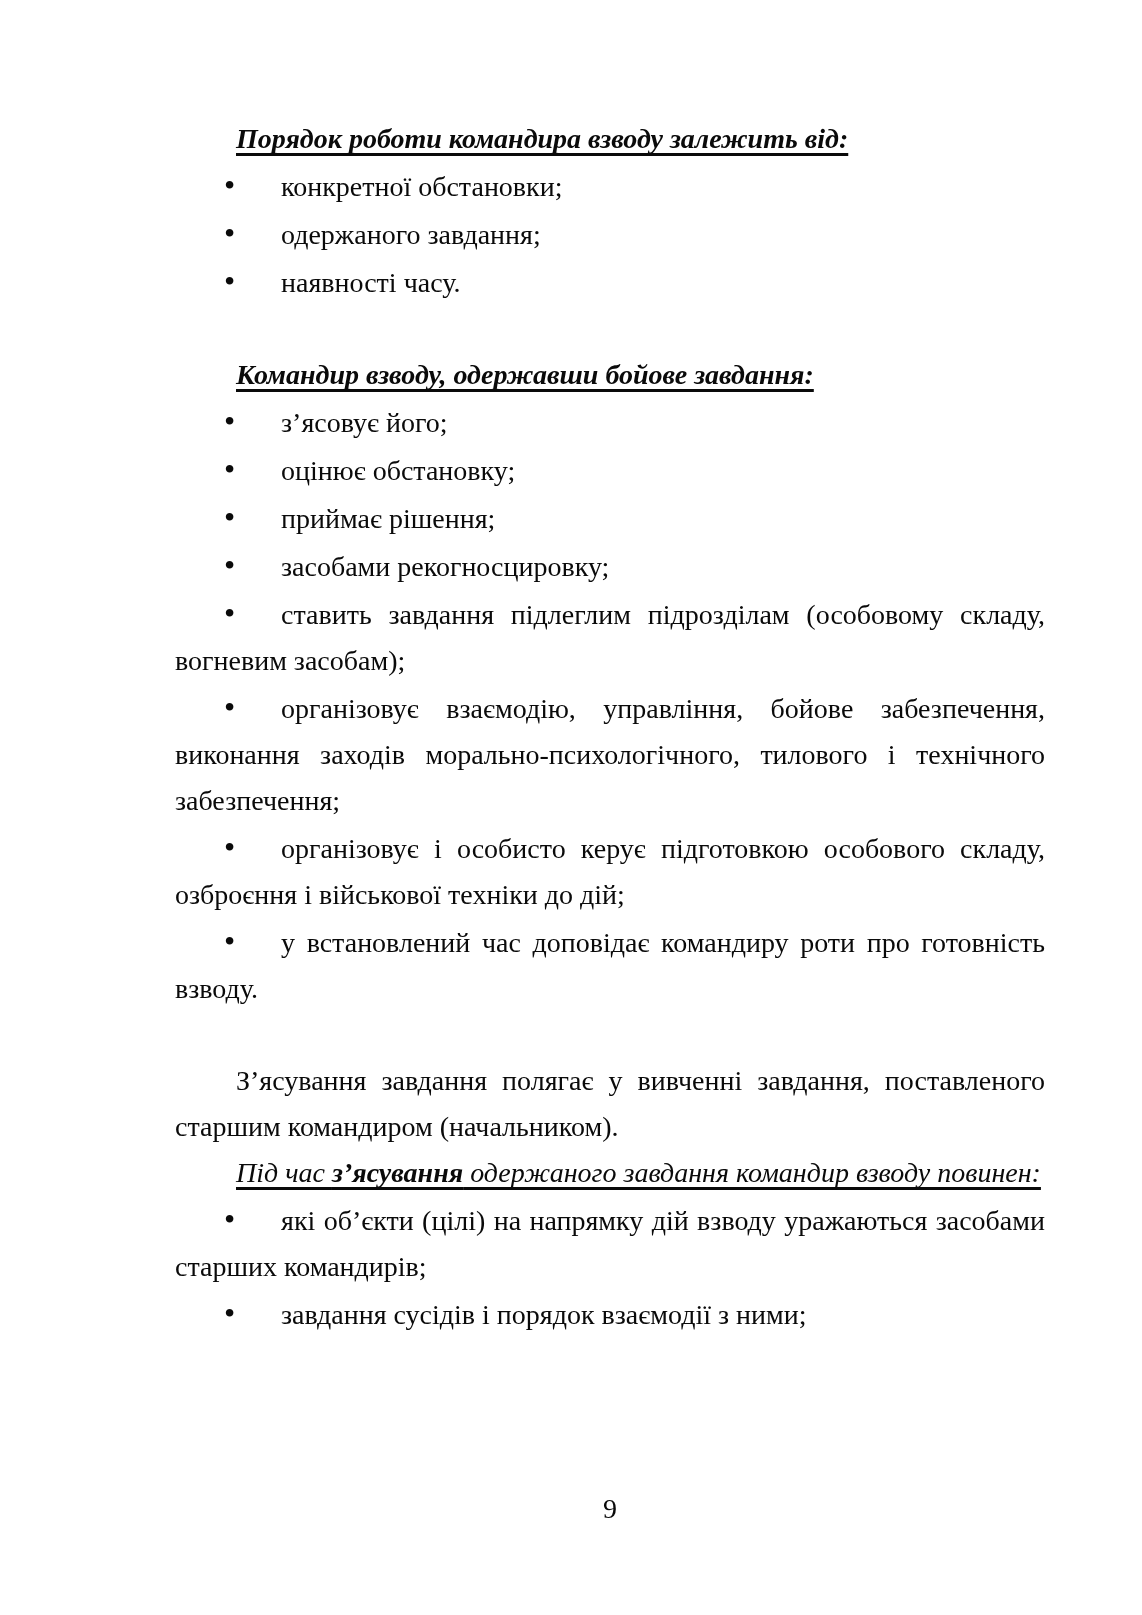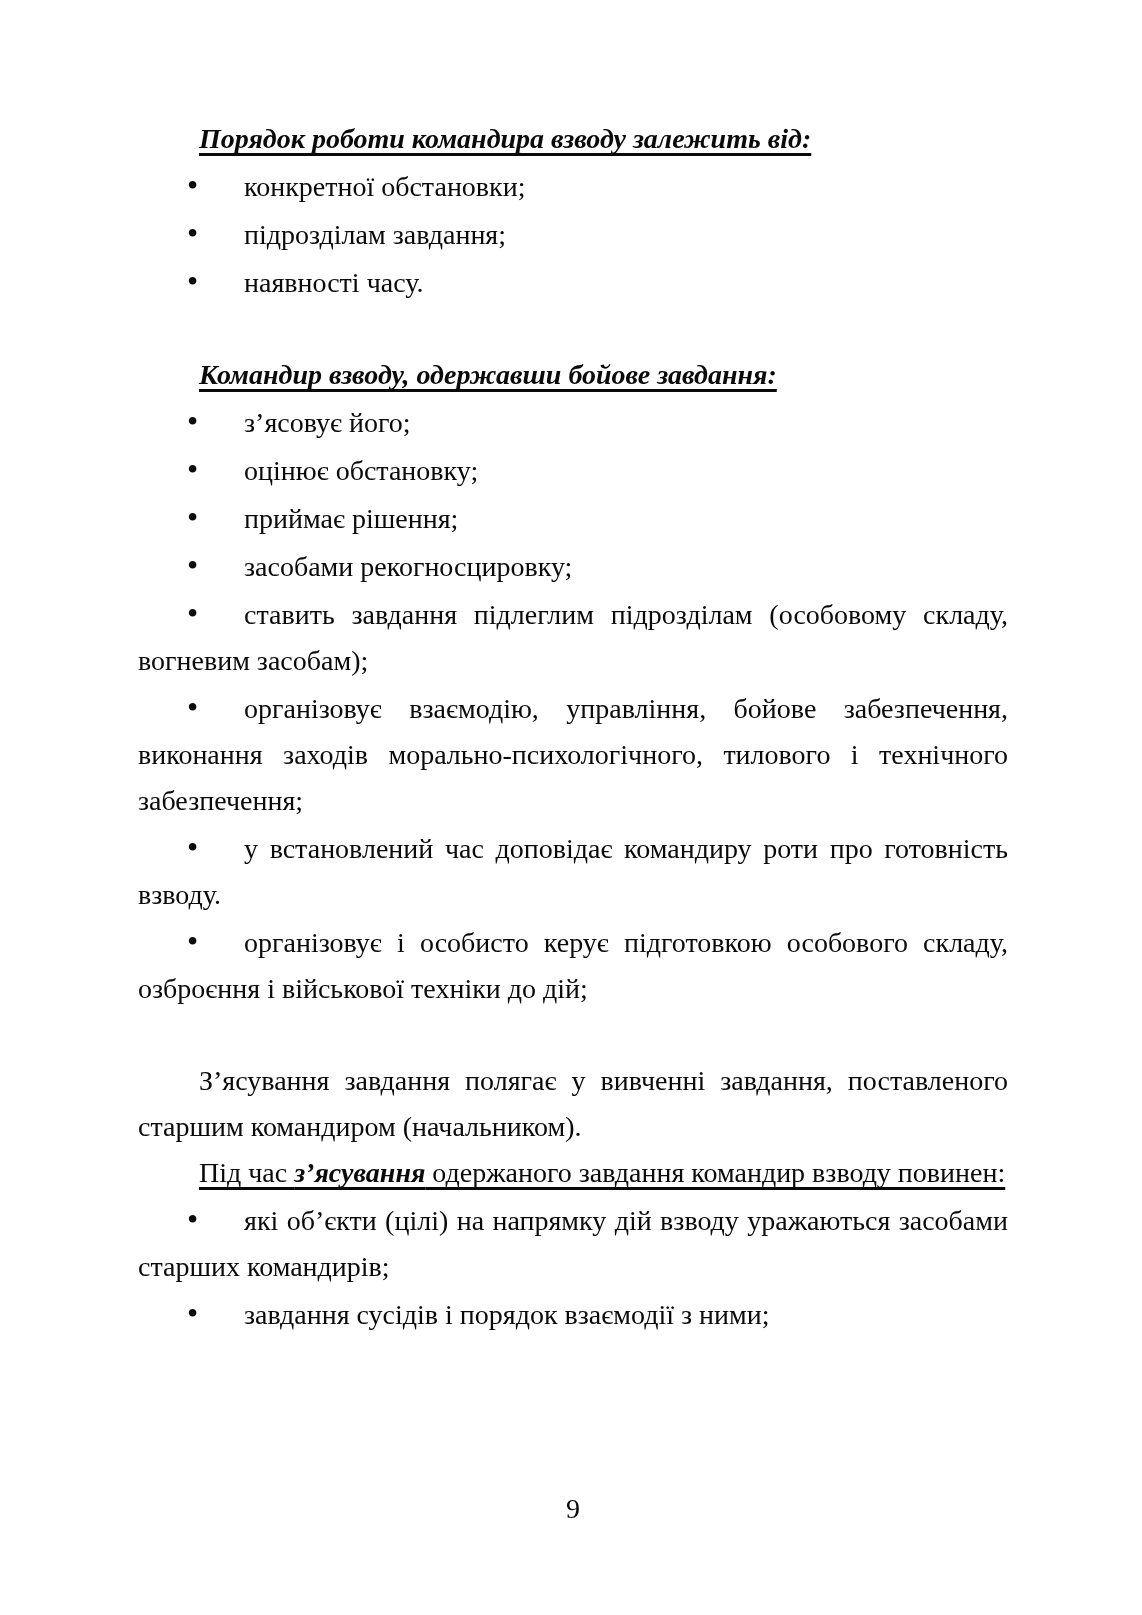--- a/index.html
+++ b/index.html
@@ -14,40 +14,41 @@
     overflow: hidden;
     font-family: "Liberation Serif", "DejaVu Serif", serif;
     font-size: 28px;
     line-height: 46px;
     color: #0a0a0a;
   }
   .page {
     position: absolute;
     inset: 0;
     background: #ffffff;
+    margin-left: 37px;
   }
   .content {
     position: absolute;
     left: 138px;
     top: 116px;
     width: 870px;
   }
   
   .heading {
     text-indent: 61px;
     white-space: nowrap;
   }
   .heading .u {
     text-decoration: underline;
     text-decoration-thickness: 3px;
     text-underline-offset: 5px;
     text-decoration-skip-ink: none;
   }
   .bi { font-weight: bold; font-style: italic; }
-  .it { }
+  .it { font-style: italic; }
   .bold { font-weight: normal; }
   
   .li {
     text-align: justify;
   }
   .li .marker {
     display: inline-block;
     width: 106px;
     padding-left: 49px;
     box-sizing: border-box;
@@ -74,21 +75,21 @@
 <div class="page">
   <div class="content">
 
     <div class="heading">
       <span class="u bi">Порядок роботи командира взводу залежить від:</span>
     </div>
     <div class="li">
       <span class="marker">•</span><span>конкретної обстановки;</span>
     </div>
     <div class="li">
-      <span class="marker">•</span><span>підрозділам завдання;</span>
+      <span class="marker">•</span><span>одержаного завдання;</span>
     </div>
     <div class="li">
       <span class="marker">•</span><span>наявності часу.</span>
     </div>
 
     <div class="heading gap-above">
       <span class="u bi">Командир взводу, одержавши бойове завдання:</span>
     </div>
     <div class="li">
       <span class="marker">•</span><span>з’ясовує його;</span>
@@ -102,24 +103,24 @@
     <div class="li">
       <span class="marker">•</span><span>засобами рекогносцировку;</span>
     </div>
     <div class="li">
       <span class="marker">•</span><span>ставить завдання підлеглим підрозділам (особовому складу, вогневим засобам);</span>
     </div>
     <div class="li">
       <span class="marker">•</span><span>організовує взаємодію, управління, бойове забезпечення, виконання заходів морально-психологічного, тилового і технічного забезпечення;</span>
     </div>
     <div class="li">
-      <span class="marker">•</span><span>у встановлений час доповідає командиру роти про готовність взводу.</span>
+      <span class="marker">•</span><span>організовує і особисто керує підготовкою особового складу, озброєння і військової техніки до дій;</span>
     </div>
     <div class="li">
-      <span class="marker">•</span><span>організовує і особисто керує підготовкою особового складу, озброєння і військової техніки до дій;</span>
+      <span class="marker">•</span><span>у встановлений час доповідає командиру роти про готовність взводу.</span>
     </div>
 
     <div class="para gap-above">
       <span class="bold">З’ясування завдання</span><span> полягає у вивченні завдання, поставленого старшим командиром (начальником).</span>
     </div>
 
     <div class="heading">
       <span class="u"><span class="it">Під час </span><span class="bi">з’ясування</span><span class="it"> одержаного завдання командир взводу повинен:</span></span>
     </div>
     <div class="li">

